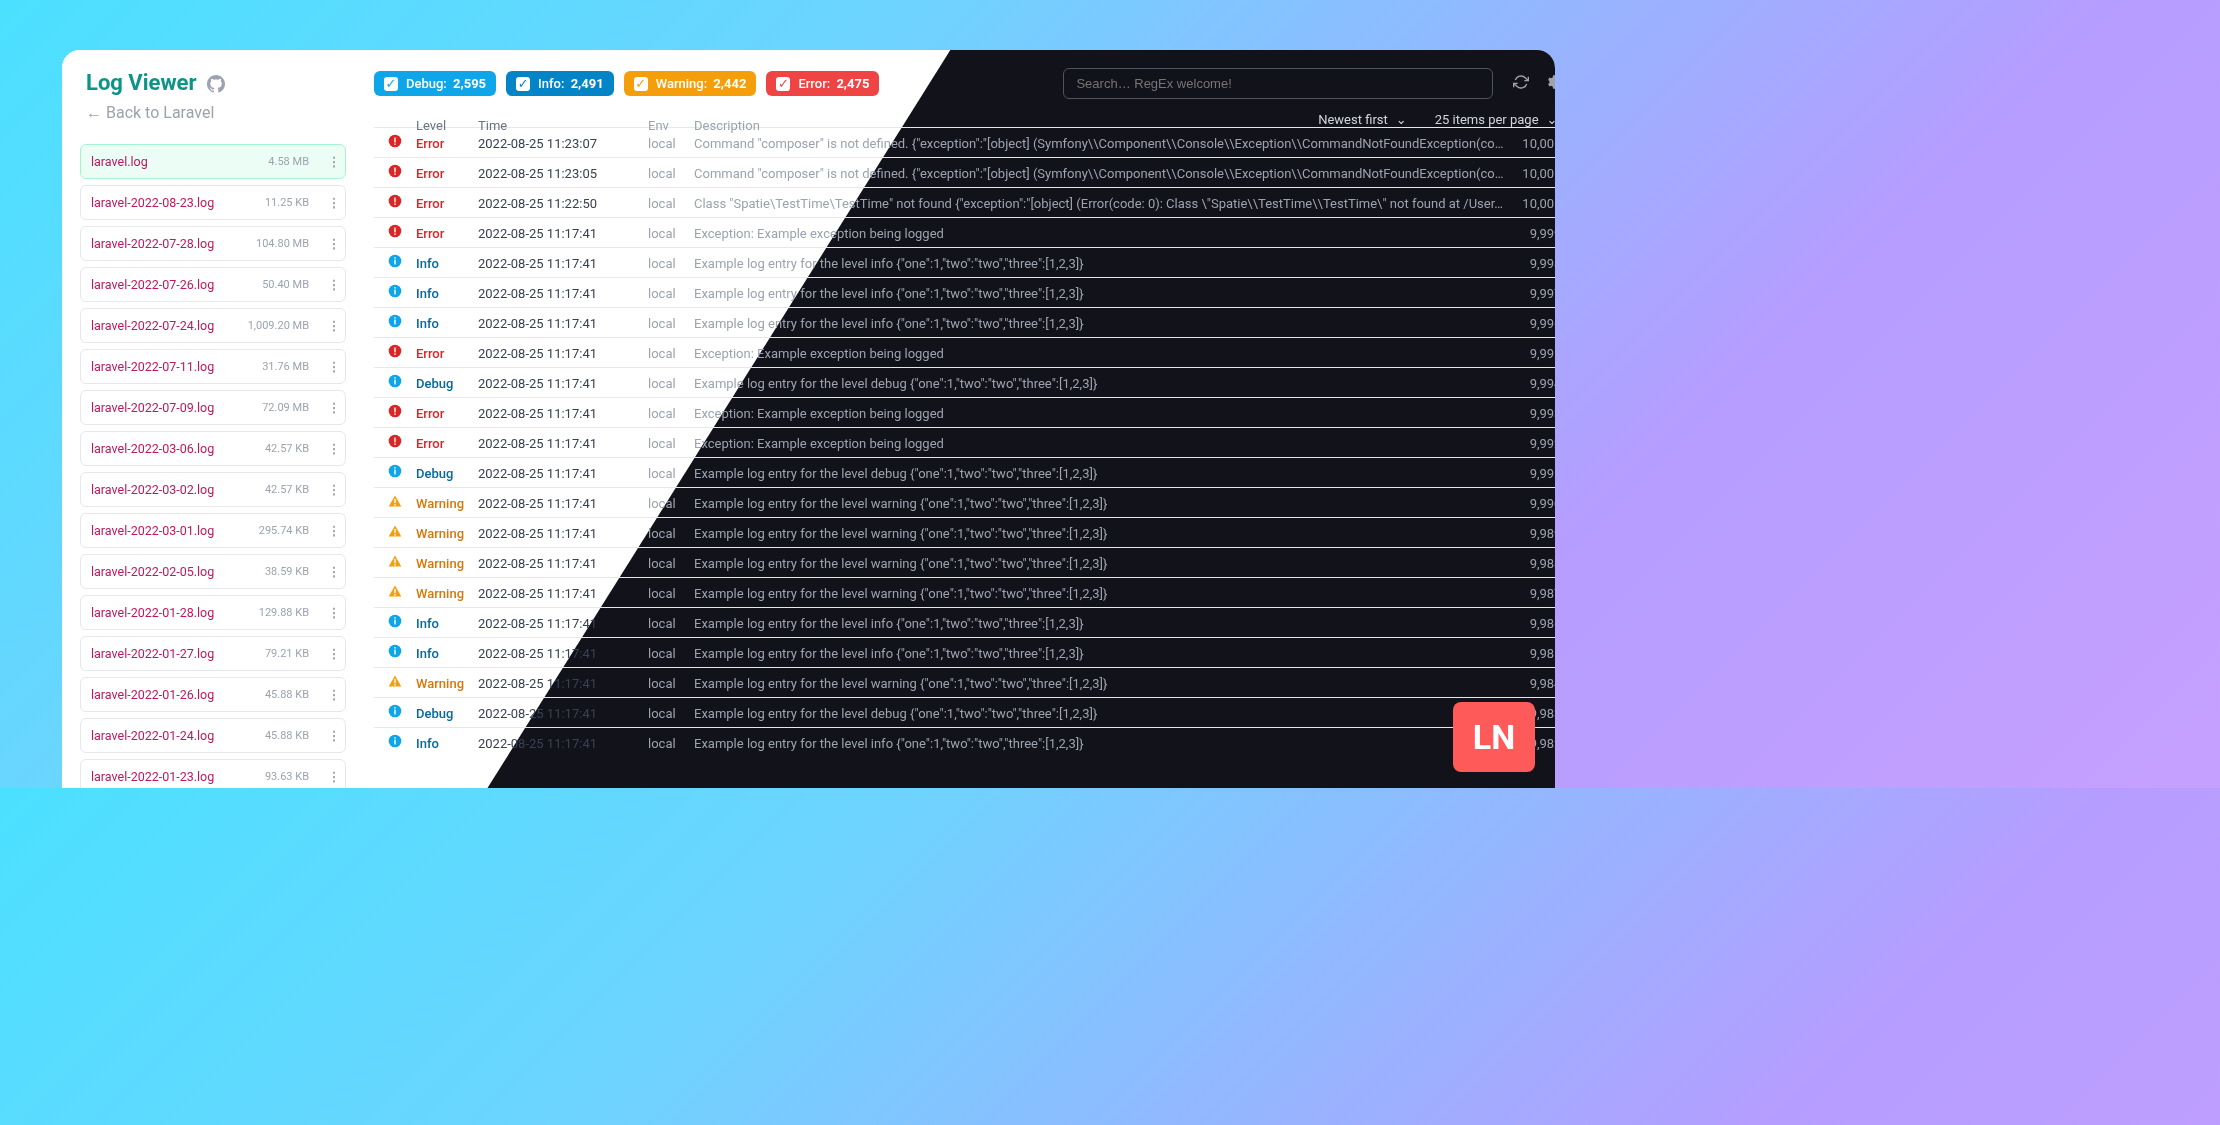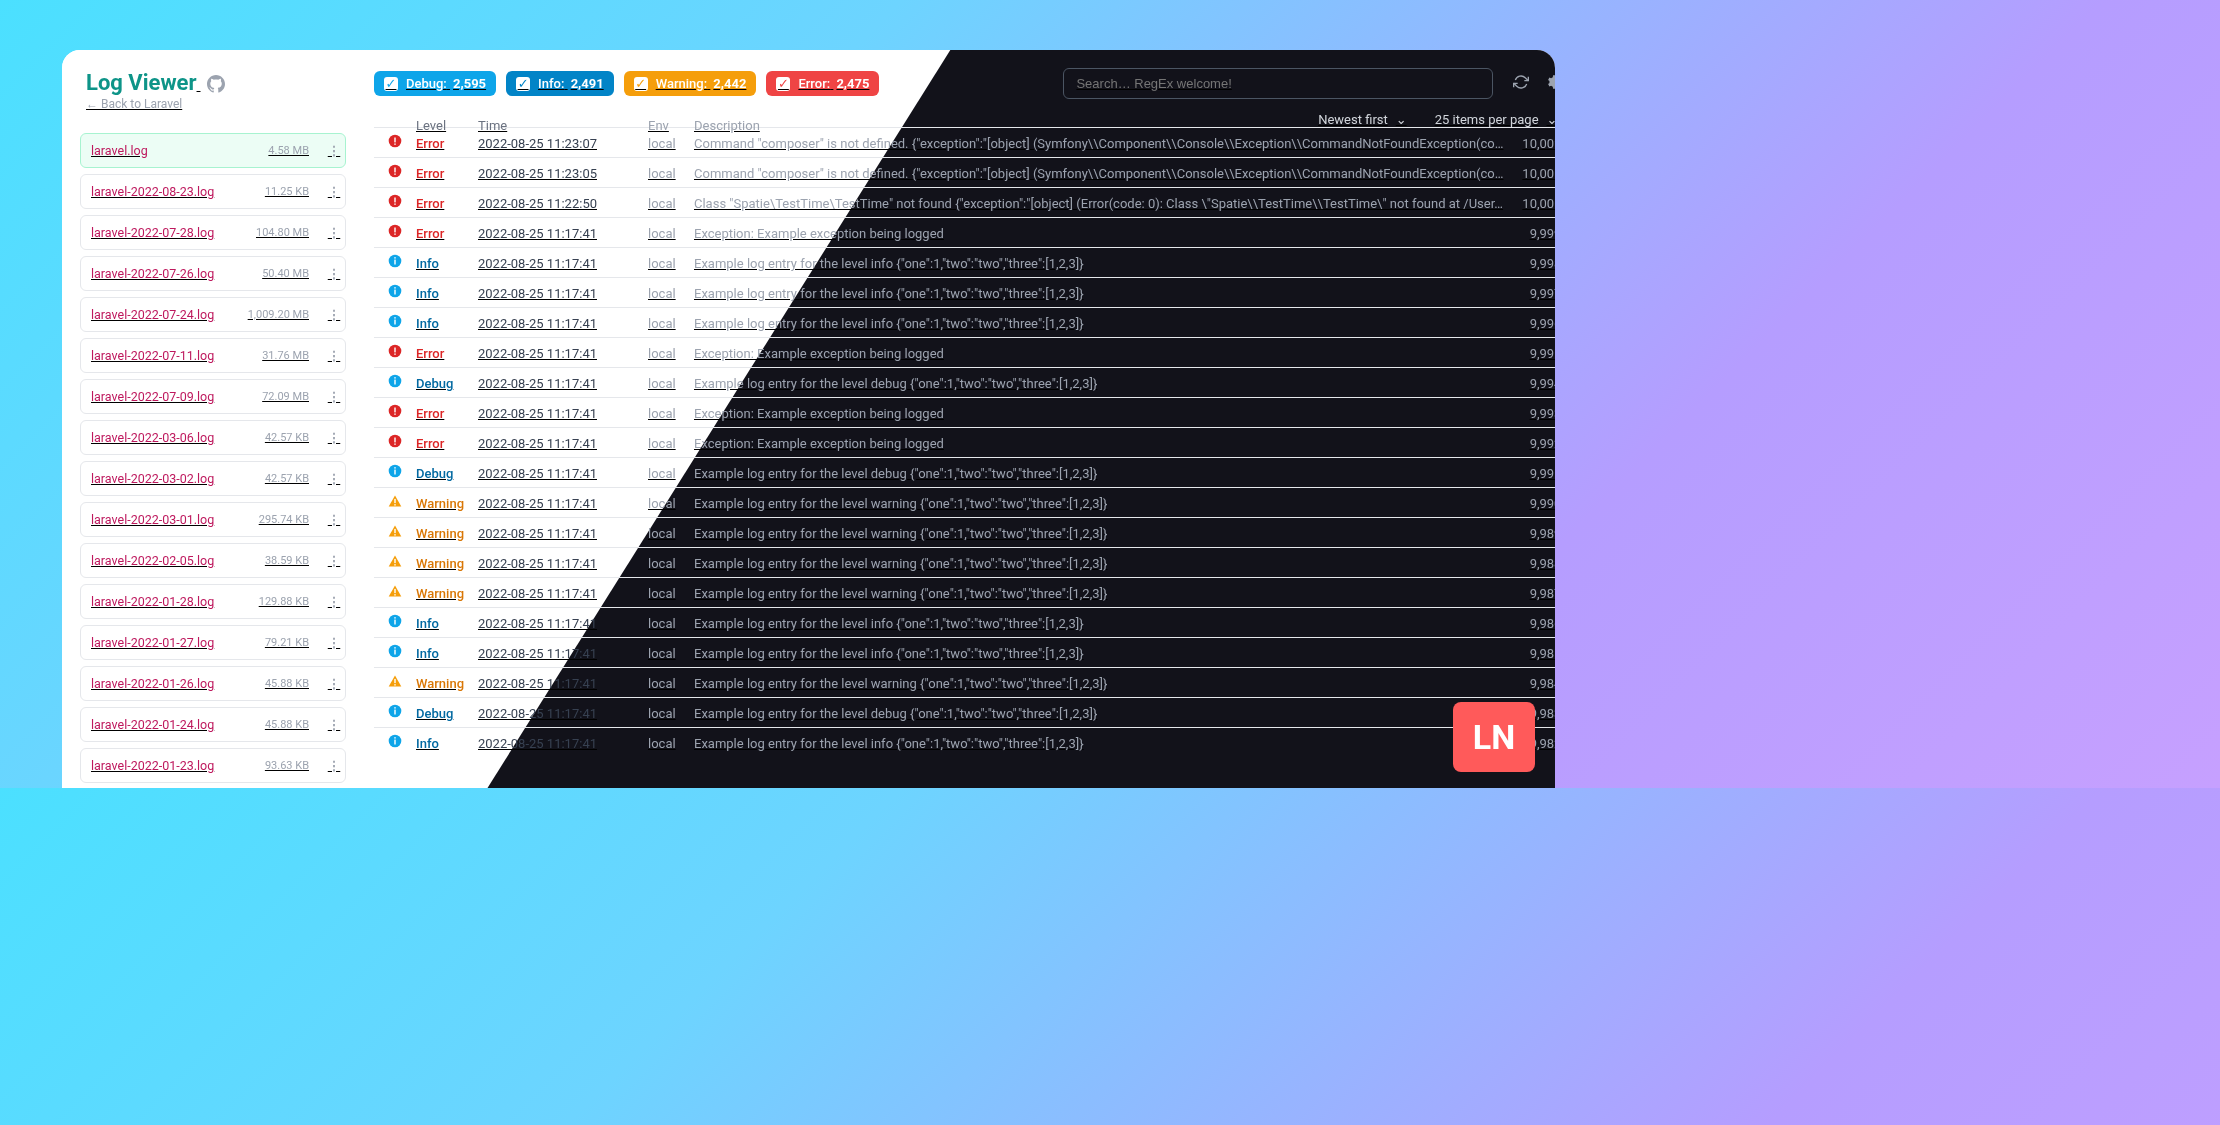--- a/index.html
+++ b/index.html
@@ -14,39 +14,39 @@
 .app-window {
   position: absolute;
   top: 50px;
   left: 62px;
   right: 0;
   bottom: 0;
   background: #fff;
   border-radius: 18px 18px 0 0;
   overflow: hidden;
   display: flex;
-  text-decoration: underline;
 }
 .sidebar {
   width: 292px;
   padding: 20px 8px 8px 18px;
   background: #fff;
   flex-shrink: 0;
 }
 .sidebar-header { padding-left: 6px; }
 .app-title {
   font-size: 22px;
   font-weight: 700;
   color: #0d9488;
   display: inline-block;
 }
 .gh-icon { color: #9ca3af; margin-left: 6px; vertical-align: middle; }
 .back-link {
   color: #9ca3af;
-  font-size: 12px;
+  font-size: 16px;
+  margin-top: 6px;
   display: block;
 }
 .file-list { margin-top: 22px; }
 .file-item {
   display: flex;
   align-items: center;
   border: 1px solid #e5e7eb;
   border-radius: 6px;
   padding: 9px 2px 9px 10px;
   margin-bottom: 6px;

